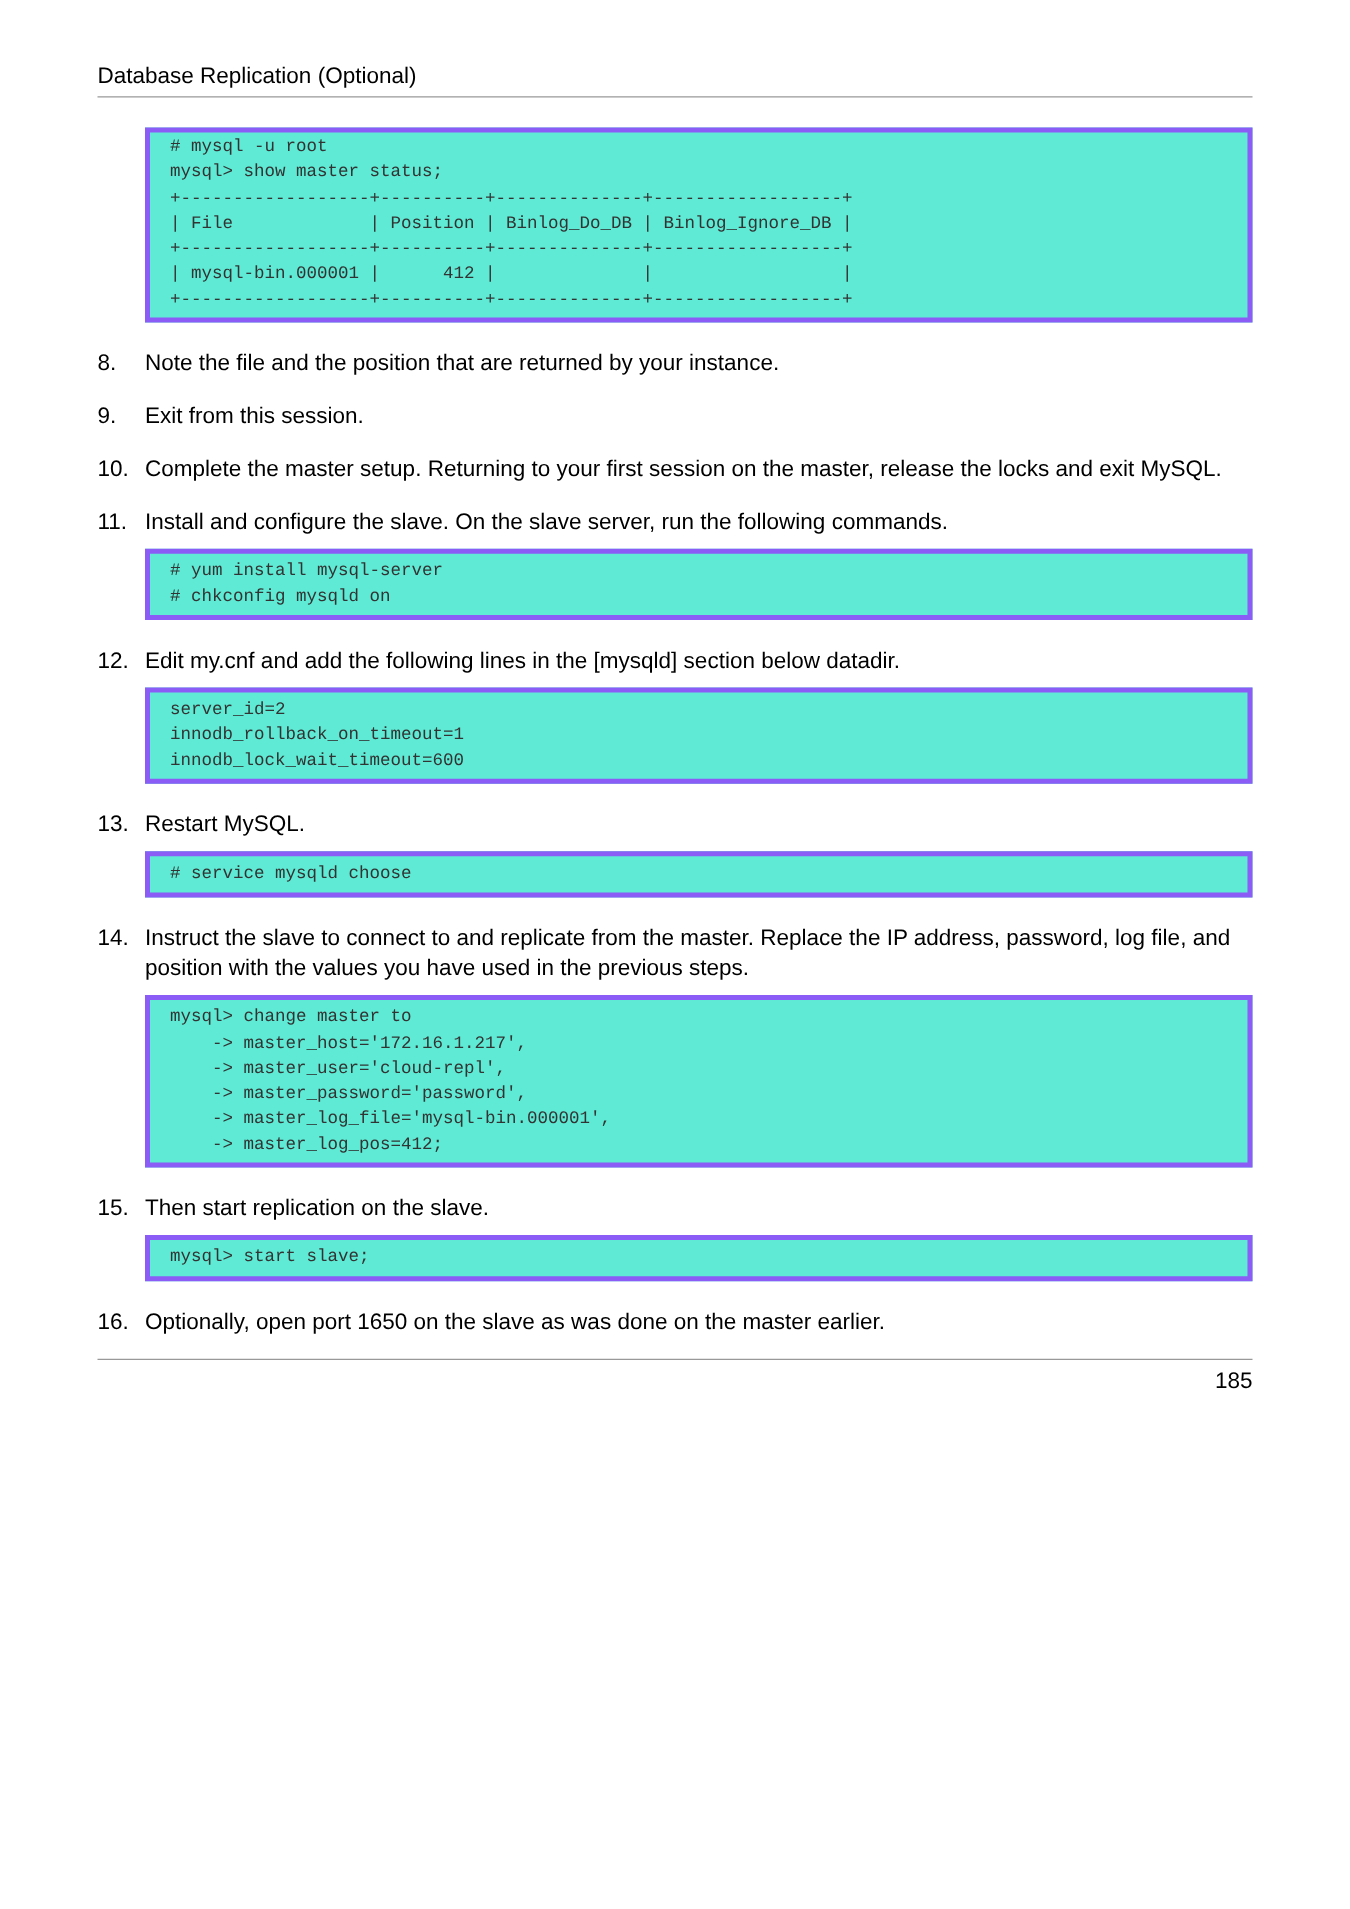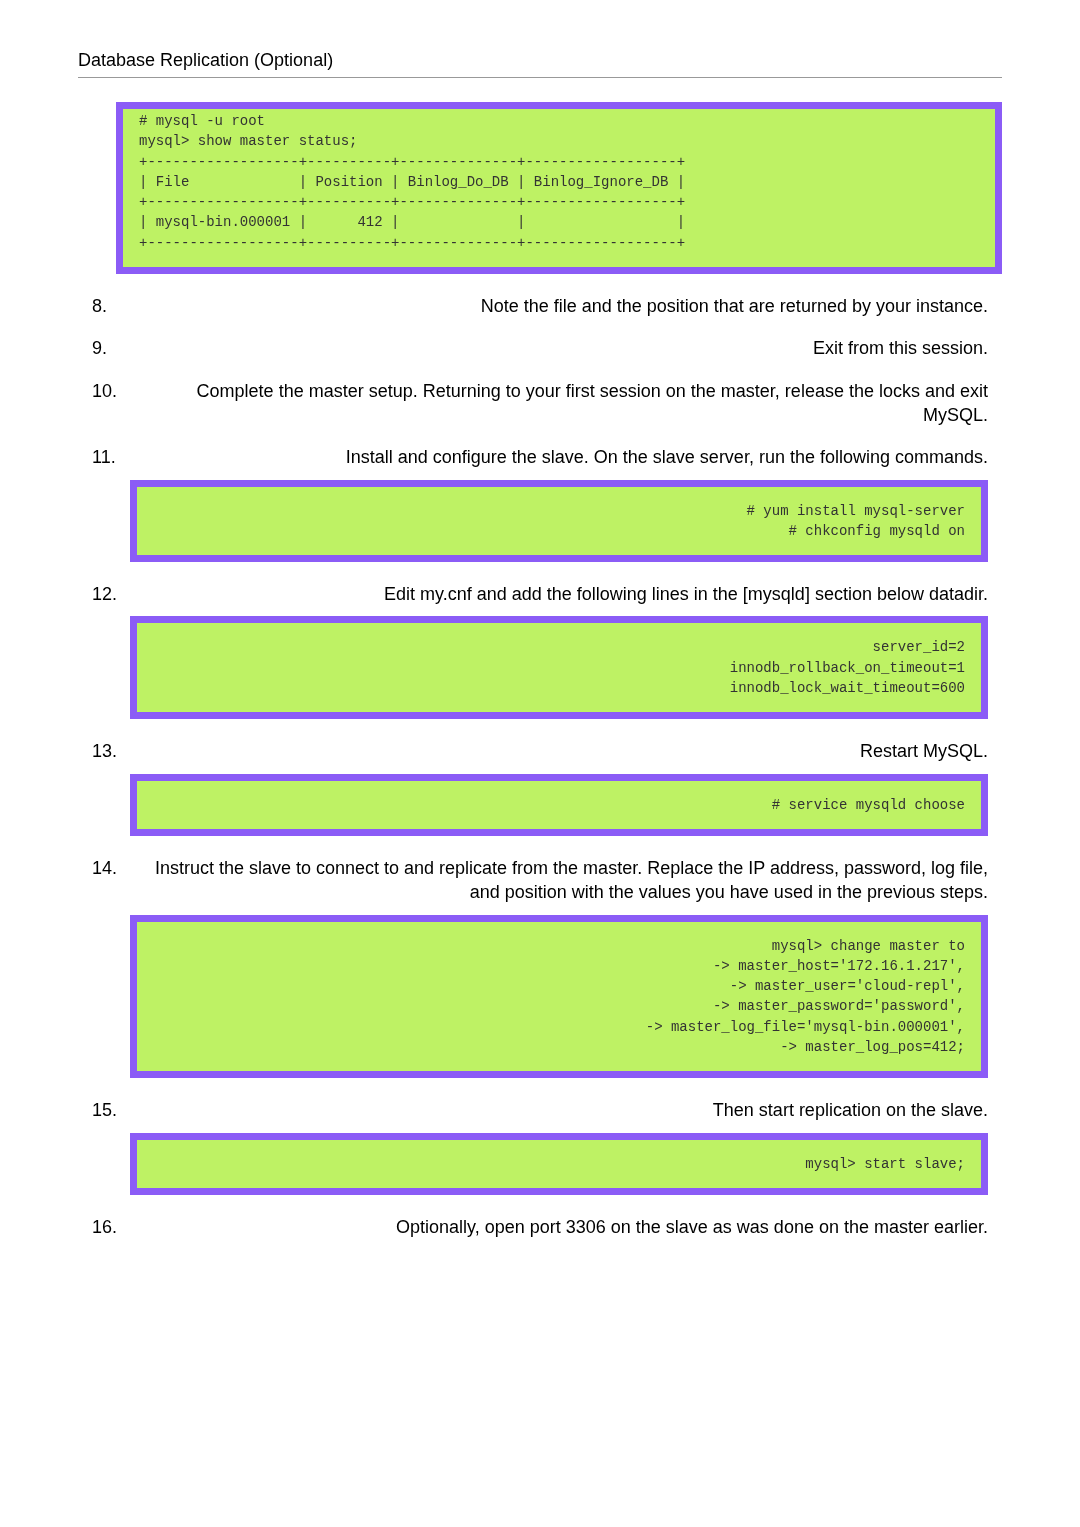--- a/index.html
+++ b/index.html
@@ -17,41 +17,40 @@
     border-bottom: 1px solid #999999;
     padding-bottom: 6px;
     margin-bottom: 24px;
   }
   .header-title {
     text-align: left;
     font-size: 18px;
     color: #000000;
   }
   .code-block {
-    background: #bef264;
-    border: 7px solid #8b5cf6;
-    padding: 14px 16px;
+    background: #5eead4;
+    border: 4px solid #8b5cf6;
+    padding: 4px 16px;
     margin: 10px 0 20px 38px;
     font-family: "Courier New", Courier, monospace;
     font-size: 14px;
     line-height: 1.45;
     white-space: pre;
     color: #333333;
     overflow: hidden;
   }
   .code-block.first-block {
     margin-left: 38px;
     padding-top: 2px;
   }
   ol.steps {
     list-style: none;
     padding: 0;
-    margin: 14px;
+    margin: 0;
     counter-reset: step 7;
-    text-align: right;
   }
   ol.steps > li {
     counter-increment: step;
     position: relative;
     padding-left: 38px;
     margin-bottom: 18px;
     font-size: 18px;
     line-height: 1.35;
   }
   ol.steps > li::before {
@@ -137,19 +136,22 @@
     -&gt; master_log_file='mysql-bin.000001',
     -&gt; master_log_pos=412;</div>
     </li>
 
     <li>
       <div class="step-text">Then start replication on the slave.</div>
       <div class="code-block">mysql&gt; start slave;</div>
     </li>
 
     <li>
-      <div class="step-text">Optionally, open port 3306 on the slave as was done on the master earlier.</div>
+      <div class="step-text">Optionally, open port 1650 on the slave as was done on the master earlier.</div>
     </li>
 
   </ol>
 
+  <div class="footer">
+    <span>185</span>
+  </div>
 
 </div>
 
 </body></html>

